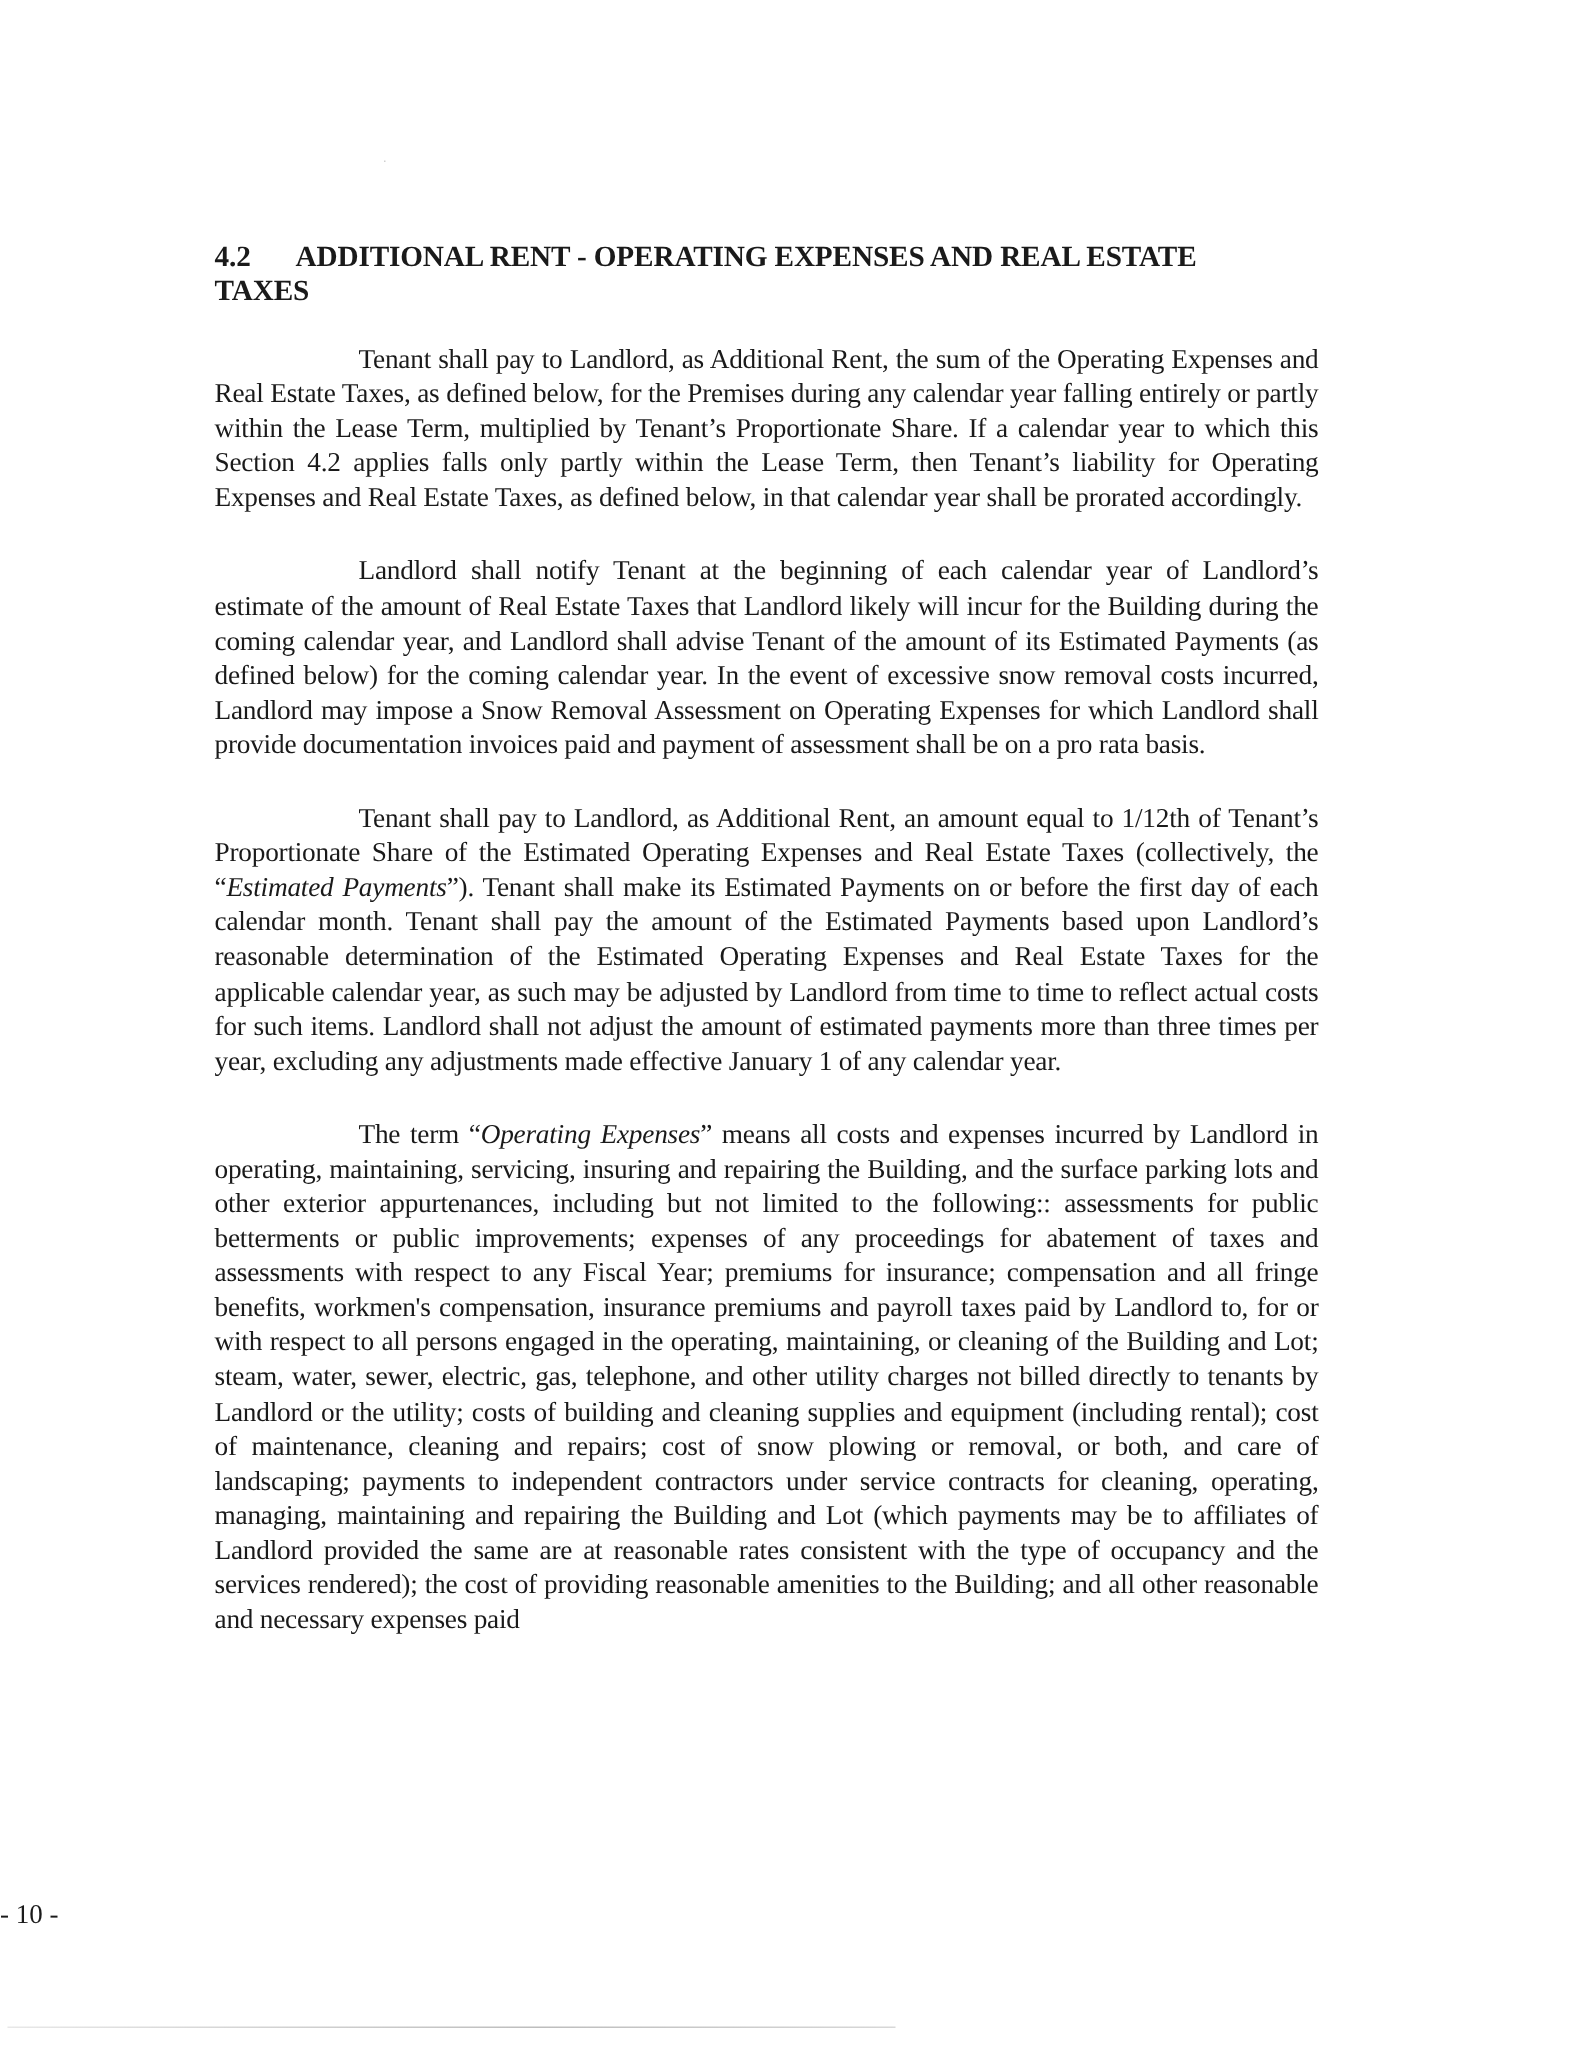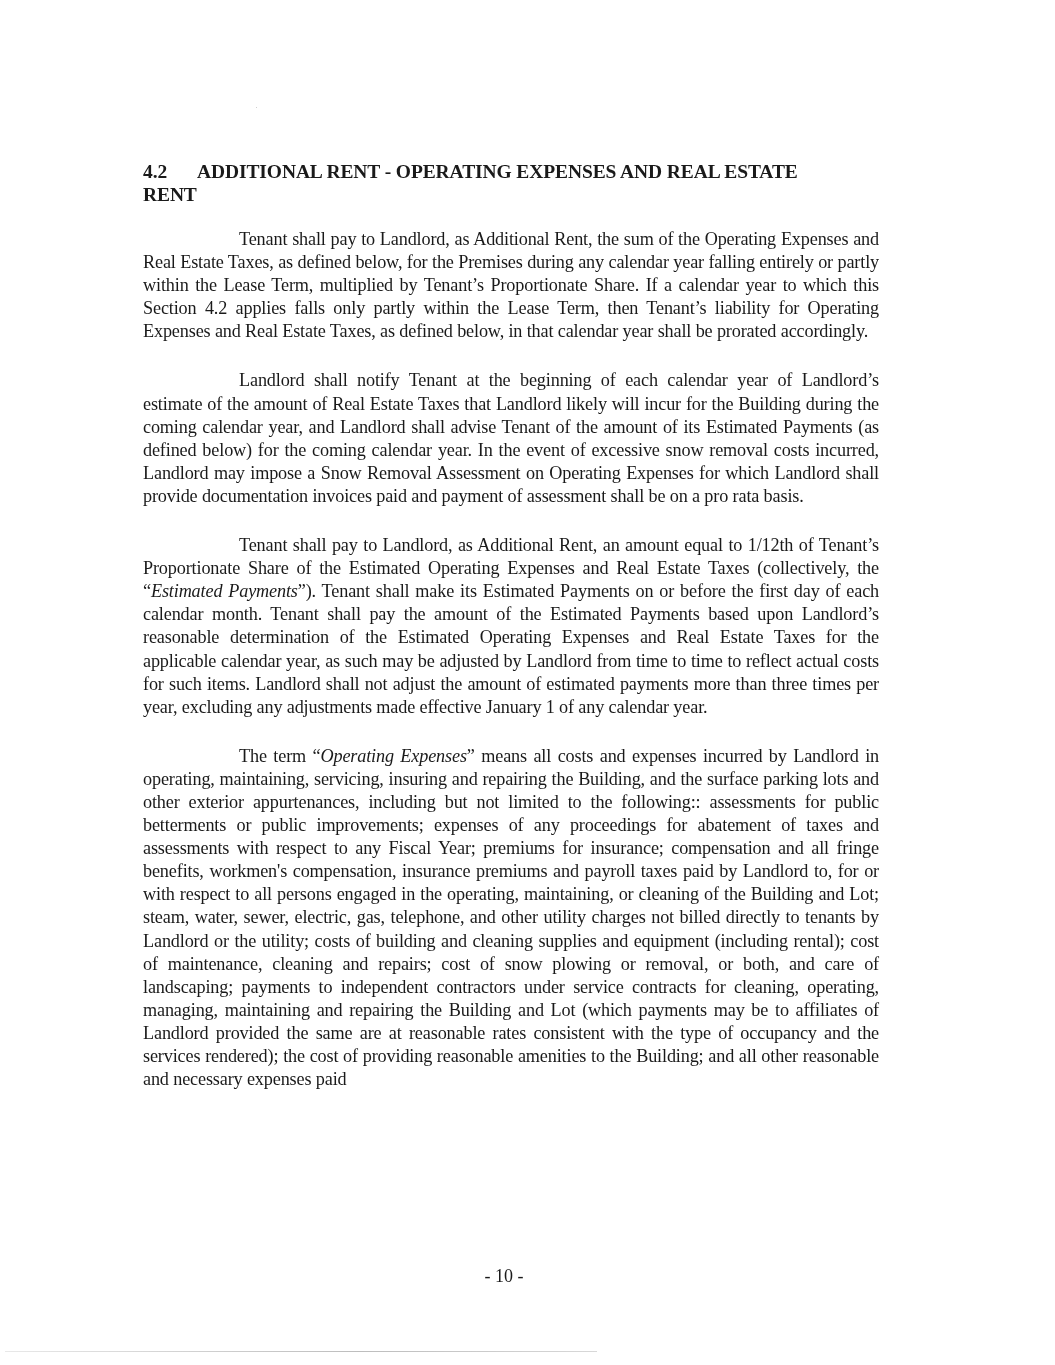--- a/index.html
+++ b/index.html
@@ -48,21 +48,20 @@
       text-indent: 96px;
       margin: 0 16px 26px 0;
       letter-spacing: -0.15px;
     }
     .para em { }
     .page-number {
       position: absolute;
       left: 0;
       width: 1008px;
       top: 1266px;
-      text-align: center;
       font-size: 18px;
     }
     .footer-rule {
       position: absolute;
       left: 5px;
       top: 1351px;
       width: 592px;
       height: 1px;
       background: linear-gradient(to right, #e8e8e8, #bdbdbd 60%, #d8d8d8);
     }
@@ -77,21 +76,21 @@
   </style>
 </head>
 <body>
 
 <div class="page">
   <div class="speck"></div>
 
   <div class="content">
     <h2 class="heading">
       <span class="num">4.2</span><span>ADDITIONAL RENT - OPERATING EXPENSES AND REAL ESTATE</span><br>
-      <span>RENT</span>
+      <span>TAXES</span>
     </h2>
 
     <p class="para">Tenant shall pay to Landlord, as Additional Rent, the sum of the Operating Expenses and Real Estate Taxes, as defined below, for the Premises during any calendar year falling entirely or partly within the Lease Term, multiplied by Tenant’s Proportionate Share.  If a calendar year to which this Section 4.2 applies falls only partly within the Lease Term, then Tenant’s liability for Operating Expenses and Real Estate Taxes, as defined below, in that calendar year shall be prorated accordingly.</p>
 
     <p class="para">Landlord shall notify Tenant at the beginning of each calendar year of Landlord’s estimate of the amount of Real Estate Taxes that Landlord likely will incur for the Building during the coming calendar year, and Landlord shall advise Tenant of the amount of its Estimated Payments (as defined below) for the coming calendar year.  In the event of excessive snow removal costs incurred, Landlord may impose a Snow Removal Assessment on Operating Expenses for which Landlord shall provide documentation invoices paid and payment of assessment shall be on a pro rata basis.</p>
 
     <p class="para"><span>Tenant shall pay to Landlord, as Additional Rent, an amount equal to 1/12th of Tenant’s Proportionate Share of the Estimated Operating Expenses and Real Estate Taxes (collectively, the “</span><em>Estimated Payments</em><span>”).  Tenant shall make its Estimated Payments on or before the first day of each calendar month.  Tenant shall pay the amount of the Estimated Payments based upon Landlord’s reasonable determination of the Estimated Operating Expenses and Real Estate Taxes for the applicable calendar year, as such may be adjusted by Landlord from time to time to reflect actual costs for such items.  Landlord shall not adjust the amount of estimated payments more than three times per year, excluding any adjustments made effective January 1 of any calendar year.</span></p>
 
     <p class="para"><span>The term “</span><em>Operating Expenses</em><span>” means all costs and expenses incurred by Landlord in operating, maintaining, servicing, insuring and repairing the Building, and the surface parking lots and other exterior appurtenances, including but not limited to the following:: assessments for public betterments or public improvements; expenses of any proceedings for abatement of taxes and assessments with respect to any Fiscal Year; premiums for insurance; compensation and all fringe benefits, workmen's compensation, insurance premiums and payroll taxes paid by Landlord to, for or with respect to all persons engaged in the operating, maintaining, or cleaning of the Building and Lot; steam, water, sewer, electric, gas, telephone, and other utility charges not billed directly to tenants by Landlord or the utility; costs of building and cleaning supplies and equipment (including rental); cost of maintenance, cleaning and repairs; cost of snow plowing or removal, or both, and care of landscaping; payments to independent contractors under service contracts for cleaning, operating, managing, maintaining and  repairing the Building and Lot (which payments may be to affiliates of Landlord provided the same are at reasonable rates consistent with the type of occupancy and the services rendered); the cost of providing reasonable amenities to the Building; and all other reasonable and necessary expenses paid</span></p>
   </div>

